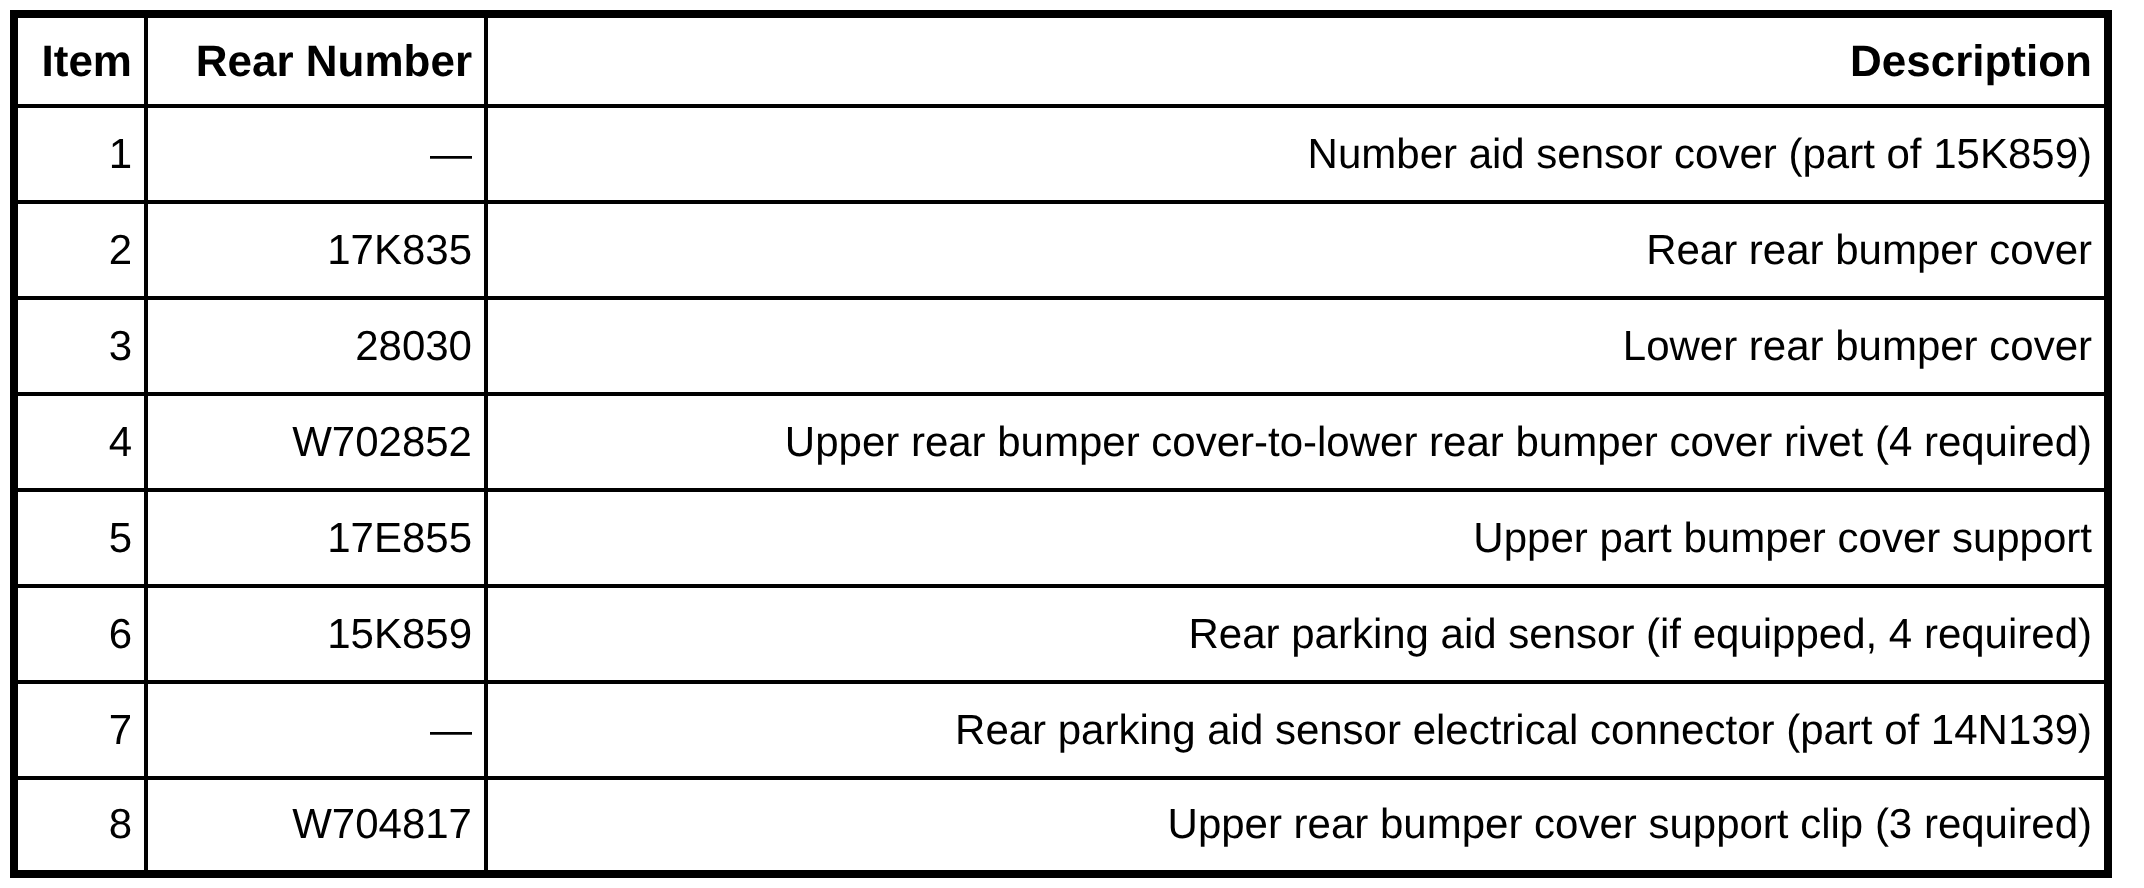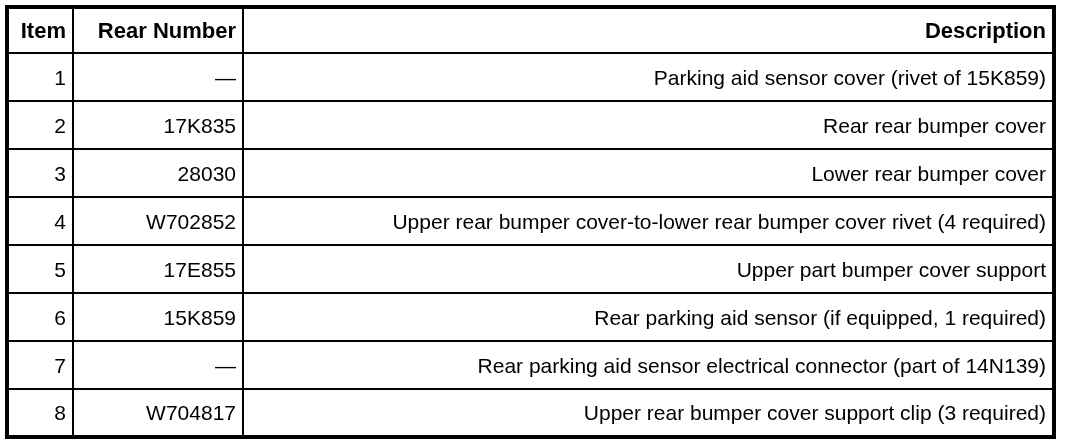--- a/index.html
+++ b/index.html
@@ -57,21 +57,21 @@
     <tr>
       <th>Item</th>
       <th>Rear Number</th>
       <th>Description</th>
     </tr>
   </thead>
   <tbody id="rows">
       <tr>
         <td>1</td>
         <td>—</td>
-        <td>Parking aid sensor cover (rivet of 15K859)</td>
+        <td>Number aid sensor cover (part of 15K859)</td>
       </tr>
       <tr>
         <td>2</td>
         <td>17K835</td>
         <td>Rear rear bumper cover</td>
       </tr>
       <tr>
         <td>3</td>
         <td>28030</td>
         <td>Lower rear bumper cover</td>
@@ -82,21 +82,21 @@
         <td>Upper rear bumper cover-to-lower rear bumper cover rivet (4 required)</td>
       </tr>
       <tr>
         <td>5</td>
         <td>17E855</td>
         <td>Upper part bumper cover support</td>
       </tr>
       <tr>
         <td>6</td>
         <td>15K859</td>
-        <td>Rear parking aid sensor (if equipped, 1 required)</td>
+        <td>Rear parking aid sensor (if equipped, 4 required)</td>
       </tr>
       <tr>
         <td>7</td>
         <td>—</td>
         <td>Rear parking aid sensor electrical connector (part of 14N139)</td>
       </tr>
       <tr>
         <td>8</td>
         <td>W704817</td>
         <td>Upper rear bumper cover support clip (3 required)</td>

